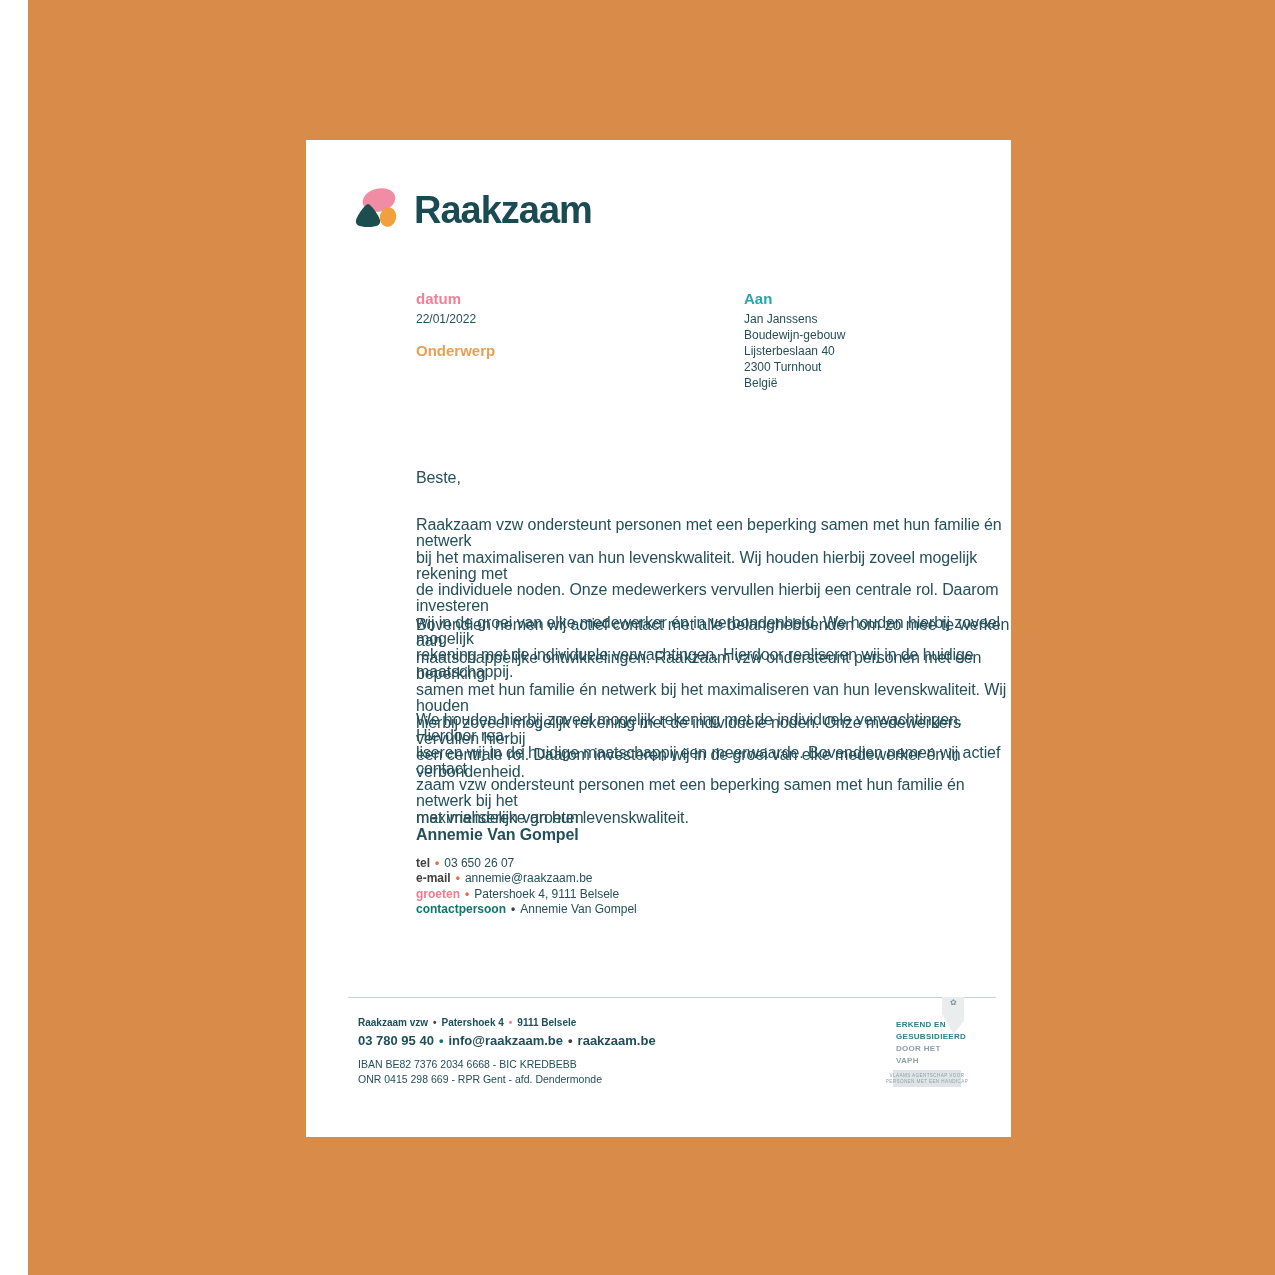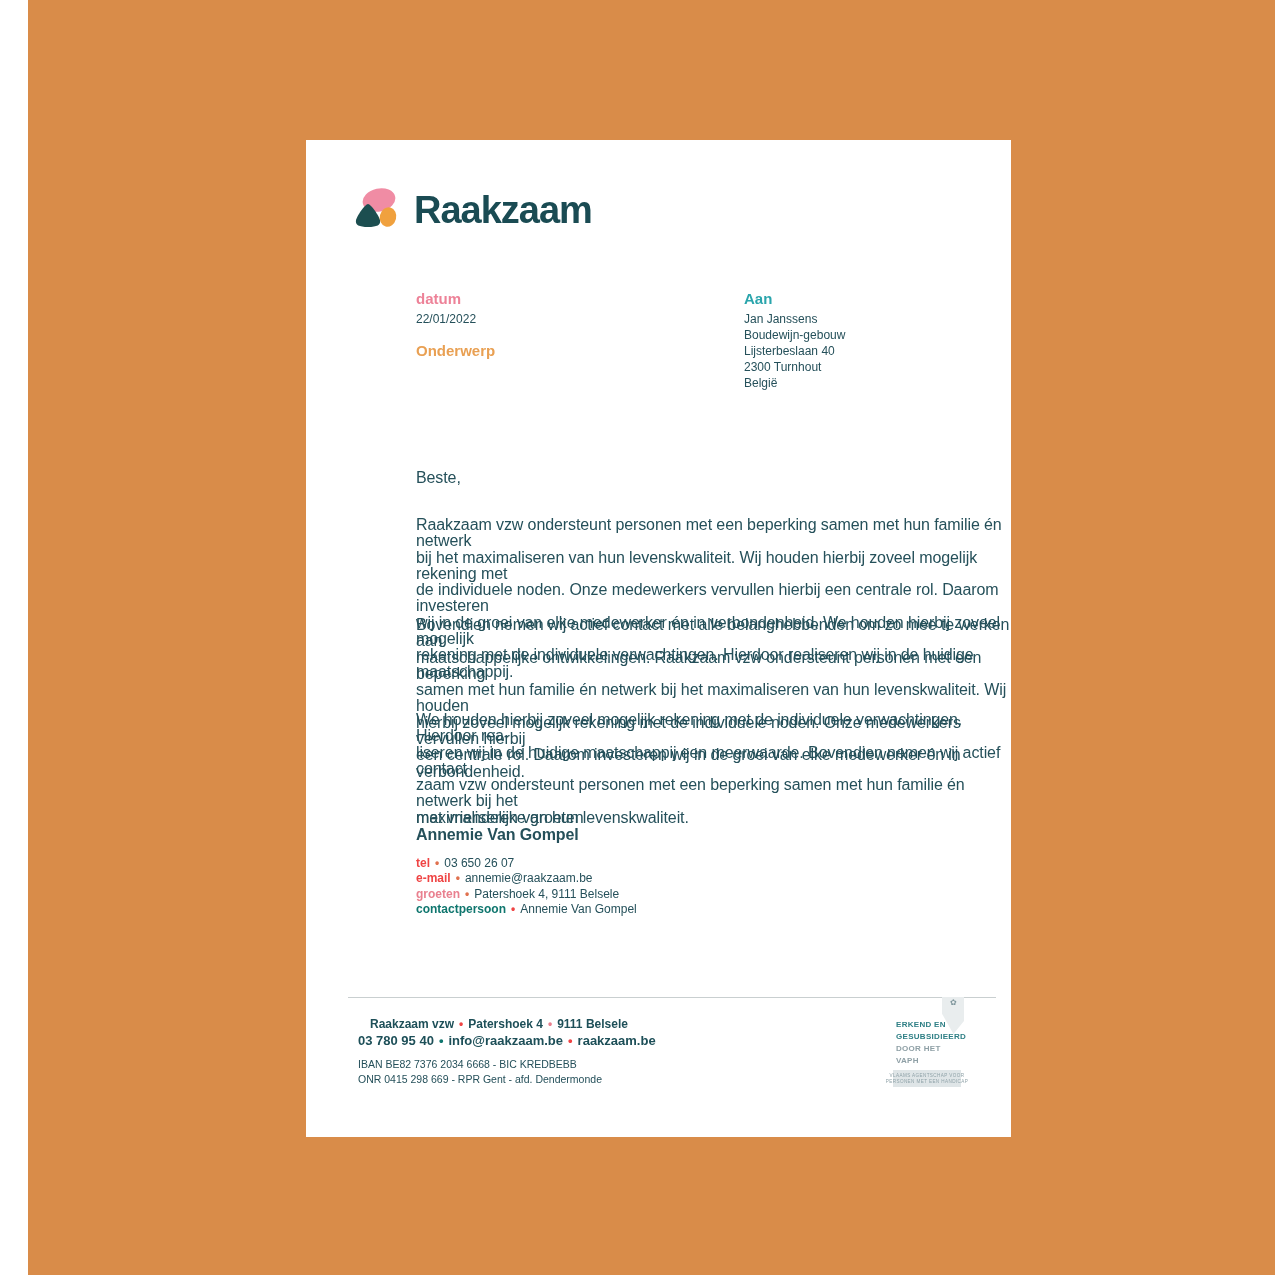--- a/index.html
+++ b/index.html
@@ -30,28 +30,28 @@
   .p2{left:110px;top:477px;}
   .p3{left:110px;top:572px;}
   .closing{left:110px;top:670px;}
   .signature{left:110px;top:687px;font-weight:700;}
 
   
   .contact{left:110px;top:716px;font-size:12px;line-height:15.4px;}
   .crow{white-space:nowrap;}
   .clab{font-weight:700;}
   .cdot{margin:0 5px;font-weight:700;}
-  .teal{color:#ef4444;}
+  .teal{color:#404040;}
   .pinksoft{color:#E9808F;}
   .orange{color:#0f766e;}
   .terra{color:#E0714F;}
 
   
   .rule{left:42px;top:857px;width:648px;height:1px;background:#C9CFD0;}
-  .f1{left:64px;top:877px;font-size:12px;font-weight:700;color:#1D4F58;white-space:nowrap;}
+  .f1{left:52px;top:877px;font-size:10px;font-weight:700;color:#1D4F58;white-space:nowrap;}
   .f2{left:52px;top:893px;font-size:13px;font-weight:700;color:#1D4F58;white-space:nowrap;}
   .bull{margin:0 5px;}
   .legal{font-size:10.5px;line-height:15px;color:#25505A;white-space:nowrap;}
   .legal1{left:52px;top:917px;}
   .legal2{left:52px;top:932px;}
 
   
   .ribbon{left:636px;top:857px;width:22px;height:37px;}
   .ribbon-shape{width:22px;height:37px;background:#E9EDEE;
       clip-path:polygon(0 0,100% 0,100% 65%,52% 100%,0 45%);}

